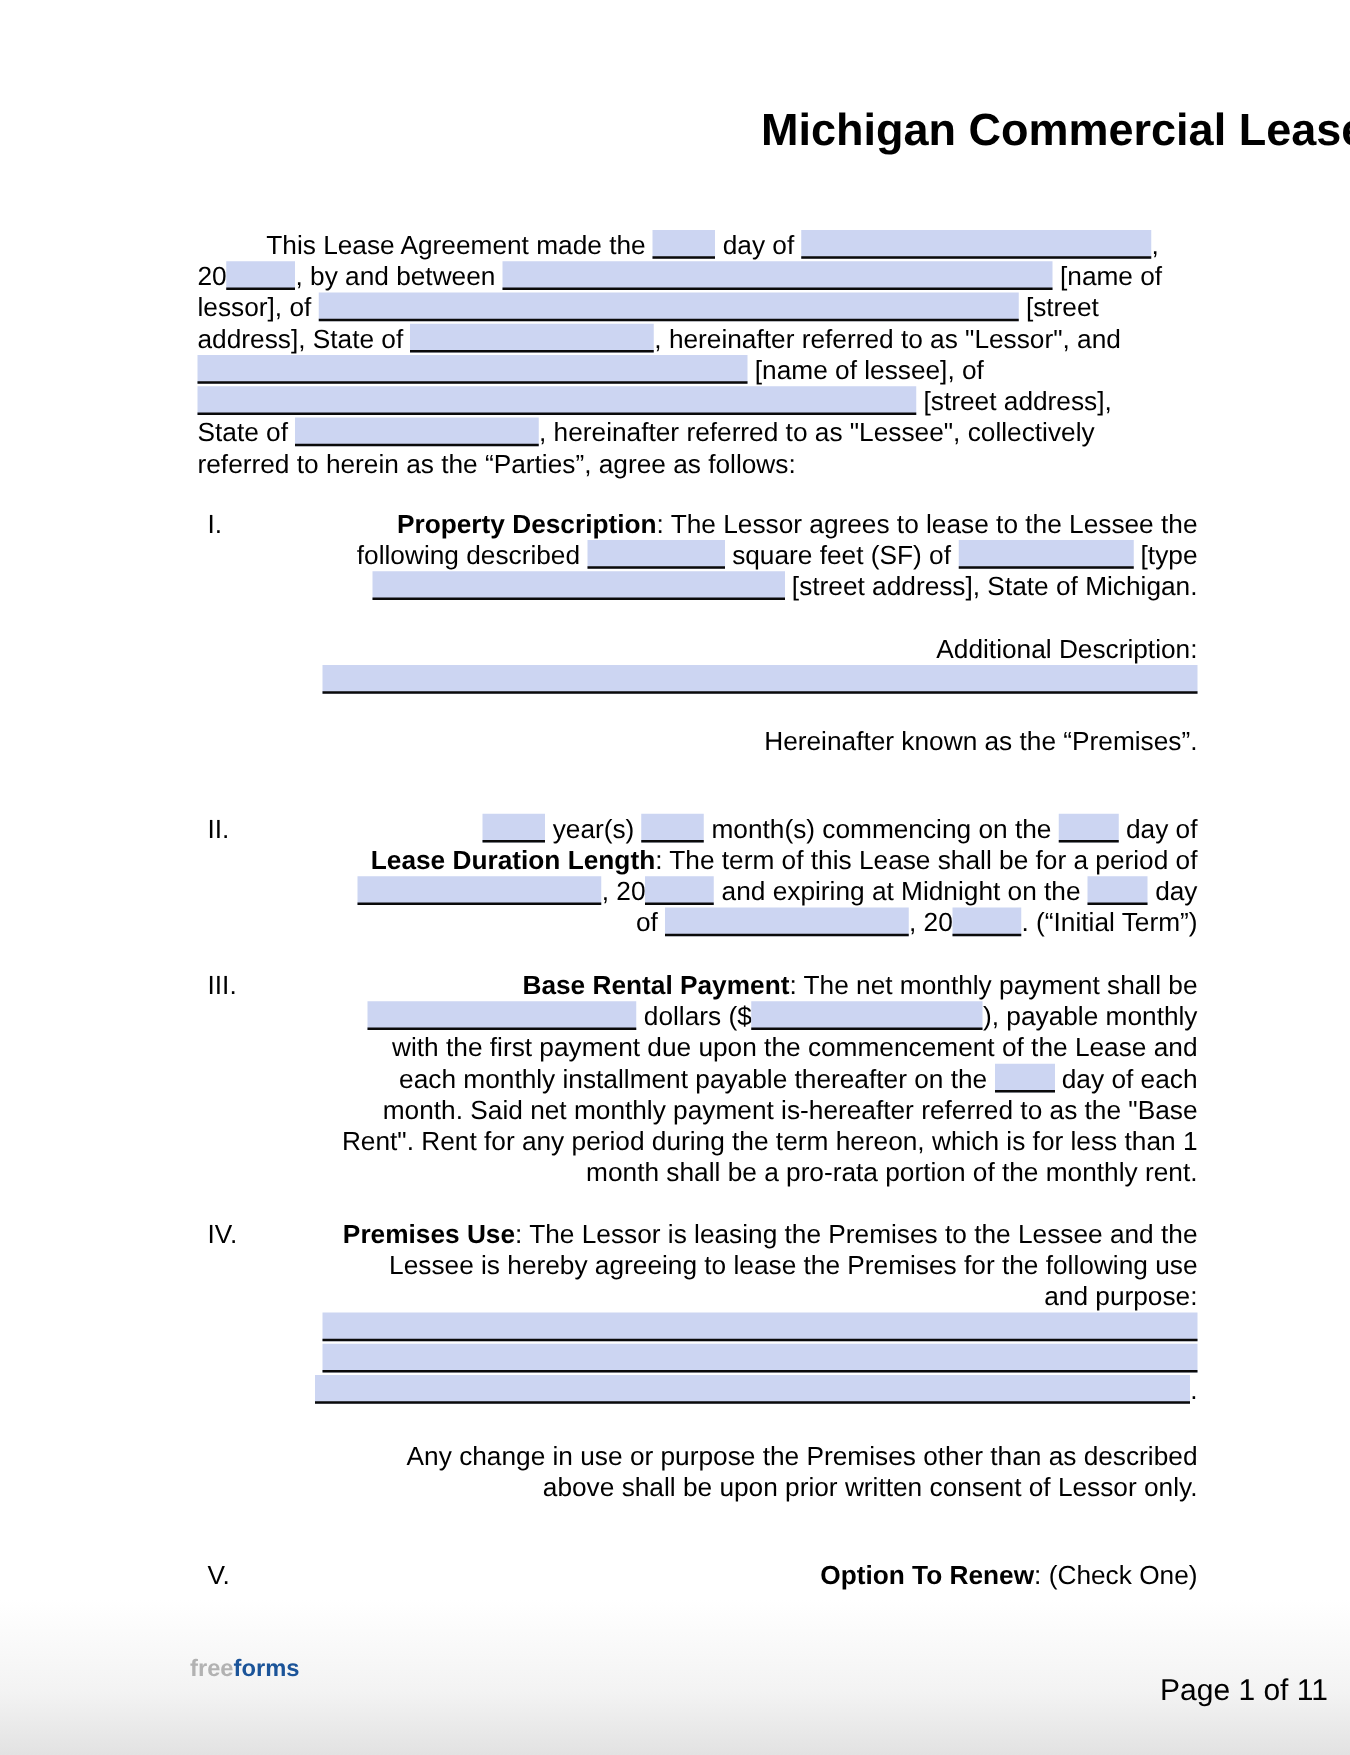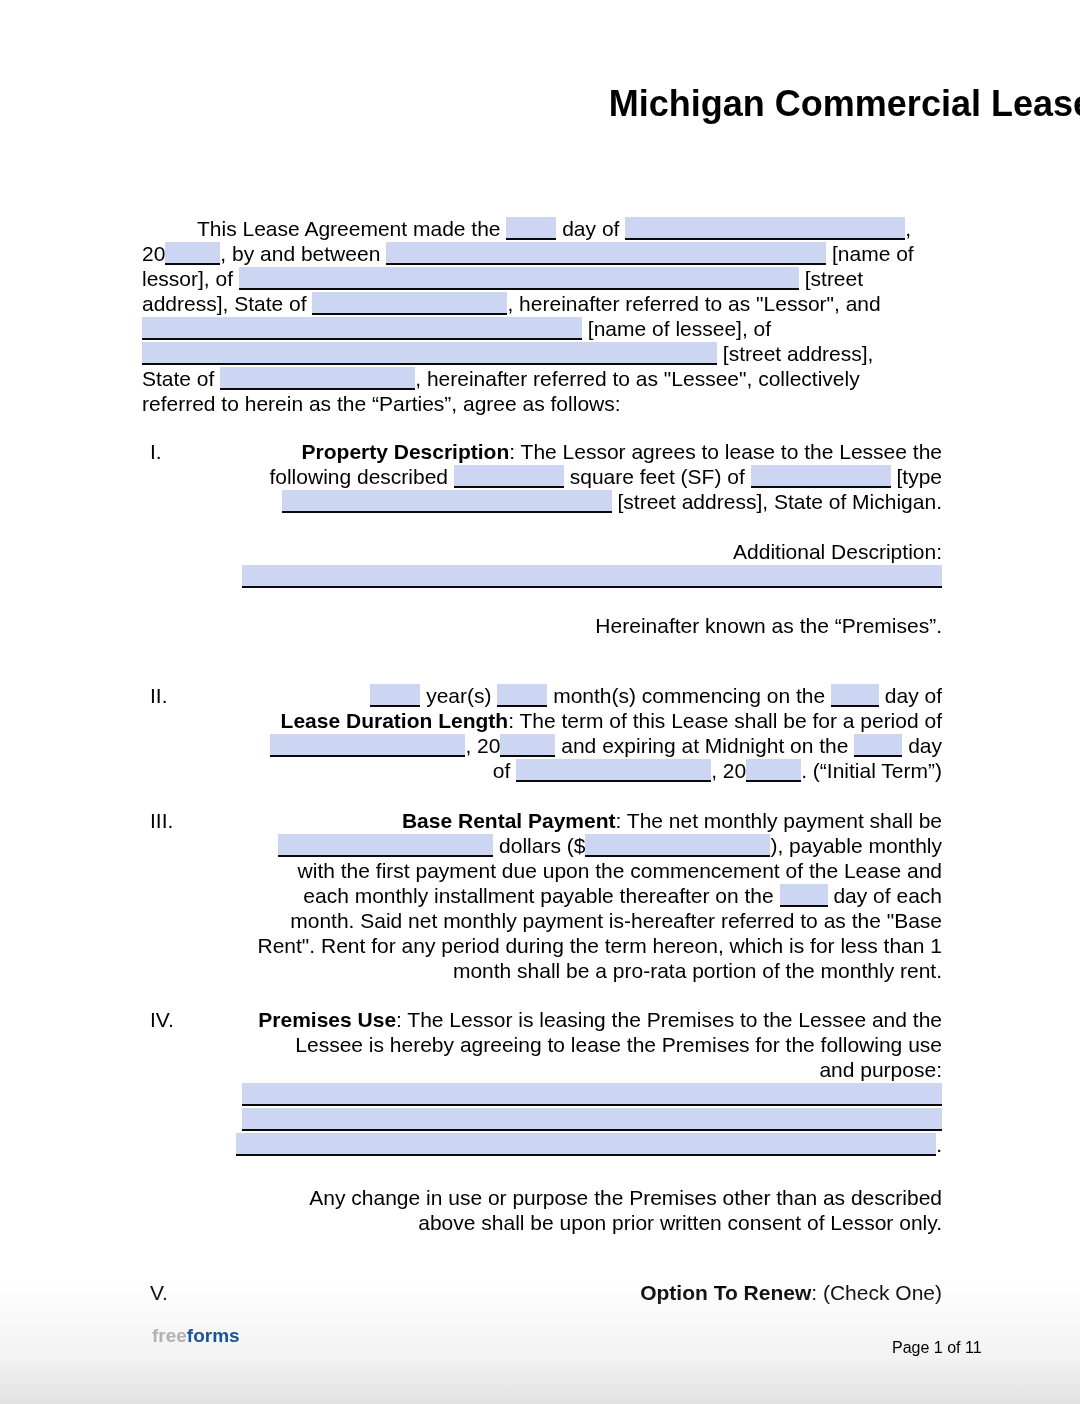--- a/index.html
+++ b/index.html
@@ -12,41 +12,41 @@
   }
   .page::after {
     content:""; position:absolute; left:0; top:1280px; width:100%; height:124px;
     background:linear-gradient(180deg, rgba(228,228,228,0) 0%, rgba(228,228,228,0.45) 60%, #e2e2e2 100%);
     pointer-events:none;
   }
   .title {
     position:absolute; top:70px; left:0; width:100%; margin:13px;
     text-align:right; font-size:36px; font-weight:bold; letter-spacing:0;
   }
-  .para, .sec { position:absolute; left:142px; width:800px;margin-top:32px; }
+  .para, .sec { position:absolute; left:158px; width:800px; }
   .line { height:25px; line-height:25px; white-space:nowrap; }
   .indent1 { padding-left:55px; }
   .num { position:absolute; left:8px; top:0; line-height:25px; }
   .body { margin-left:72px;text-align:right; }
   .blank {
     display:inline-block; height:21px; vertical-align:-4px;
     background:var(--field-highlight,#ccd5f2);
     border-bottom:2px solid #0a0a0a;
   }
   b { font-weight:bold; }
   .mt25 { margin-top:25px; }
   .mt24 { margin-top:24px; }
   .mt28 { margin-top:28px; }
   .footer-brand {
     position:absolute; left:152px; top:1325px; font-size:19px; font-weight:bold;
     letter-spacing:0; z-index:2;
   }
   .footer-brand .free { color:var(--brand-gray,#b2b2b2); }
   .footer-brand .forms { color:var(--brand-blue,#1b5499); }
-  .page-num { position:absolute; left:892px; top:1339px; font-size:16px; z-index:2;text-align:center; }
+  .page-num { position:absolute; left:928px; top:1339px; font-size:24px; z-index:2;text-align:center; }
 </style>
 </head>
 <body>
 
 <div class="page">
 
   <h1 class="title">Michigan Commercial Lease</h1>
 
   <div class="para" style="top:184px">
     <div class="line indent1">

